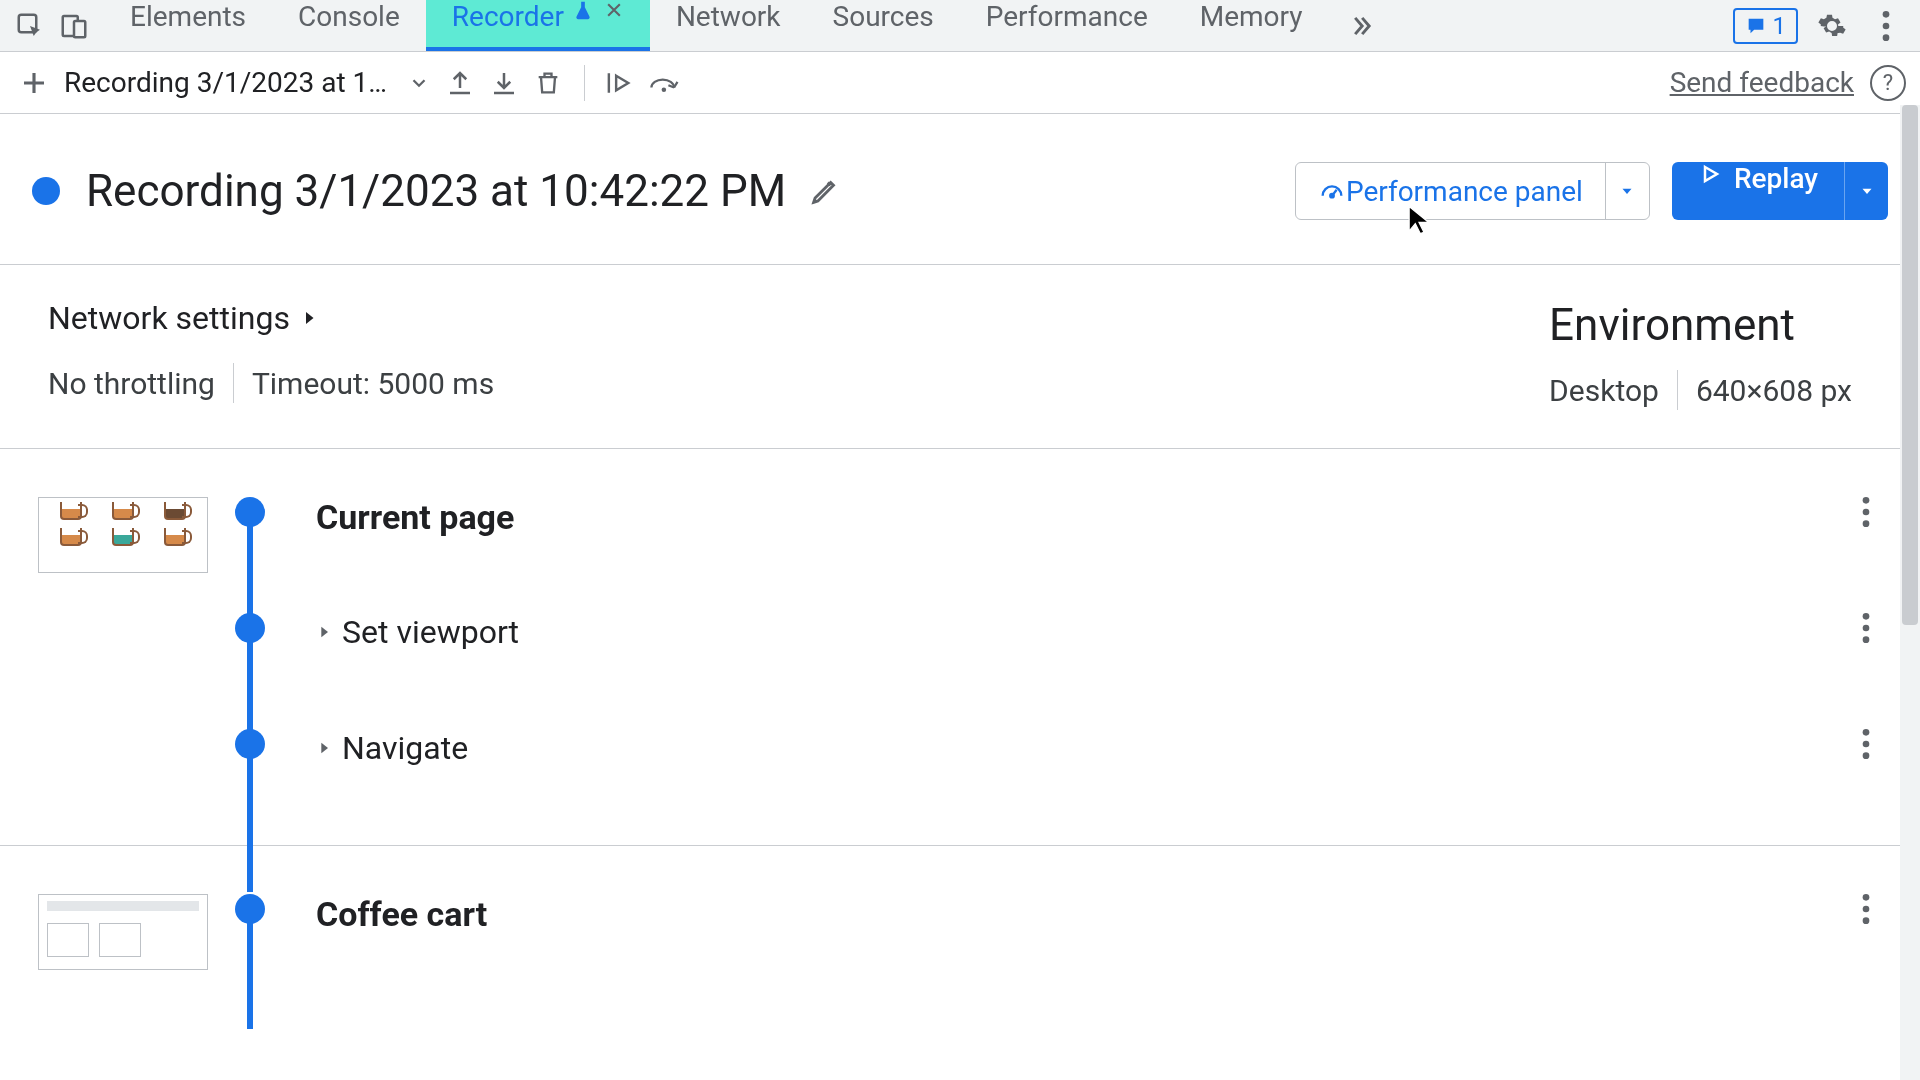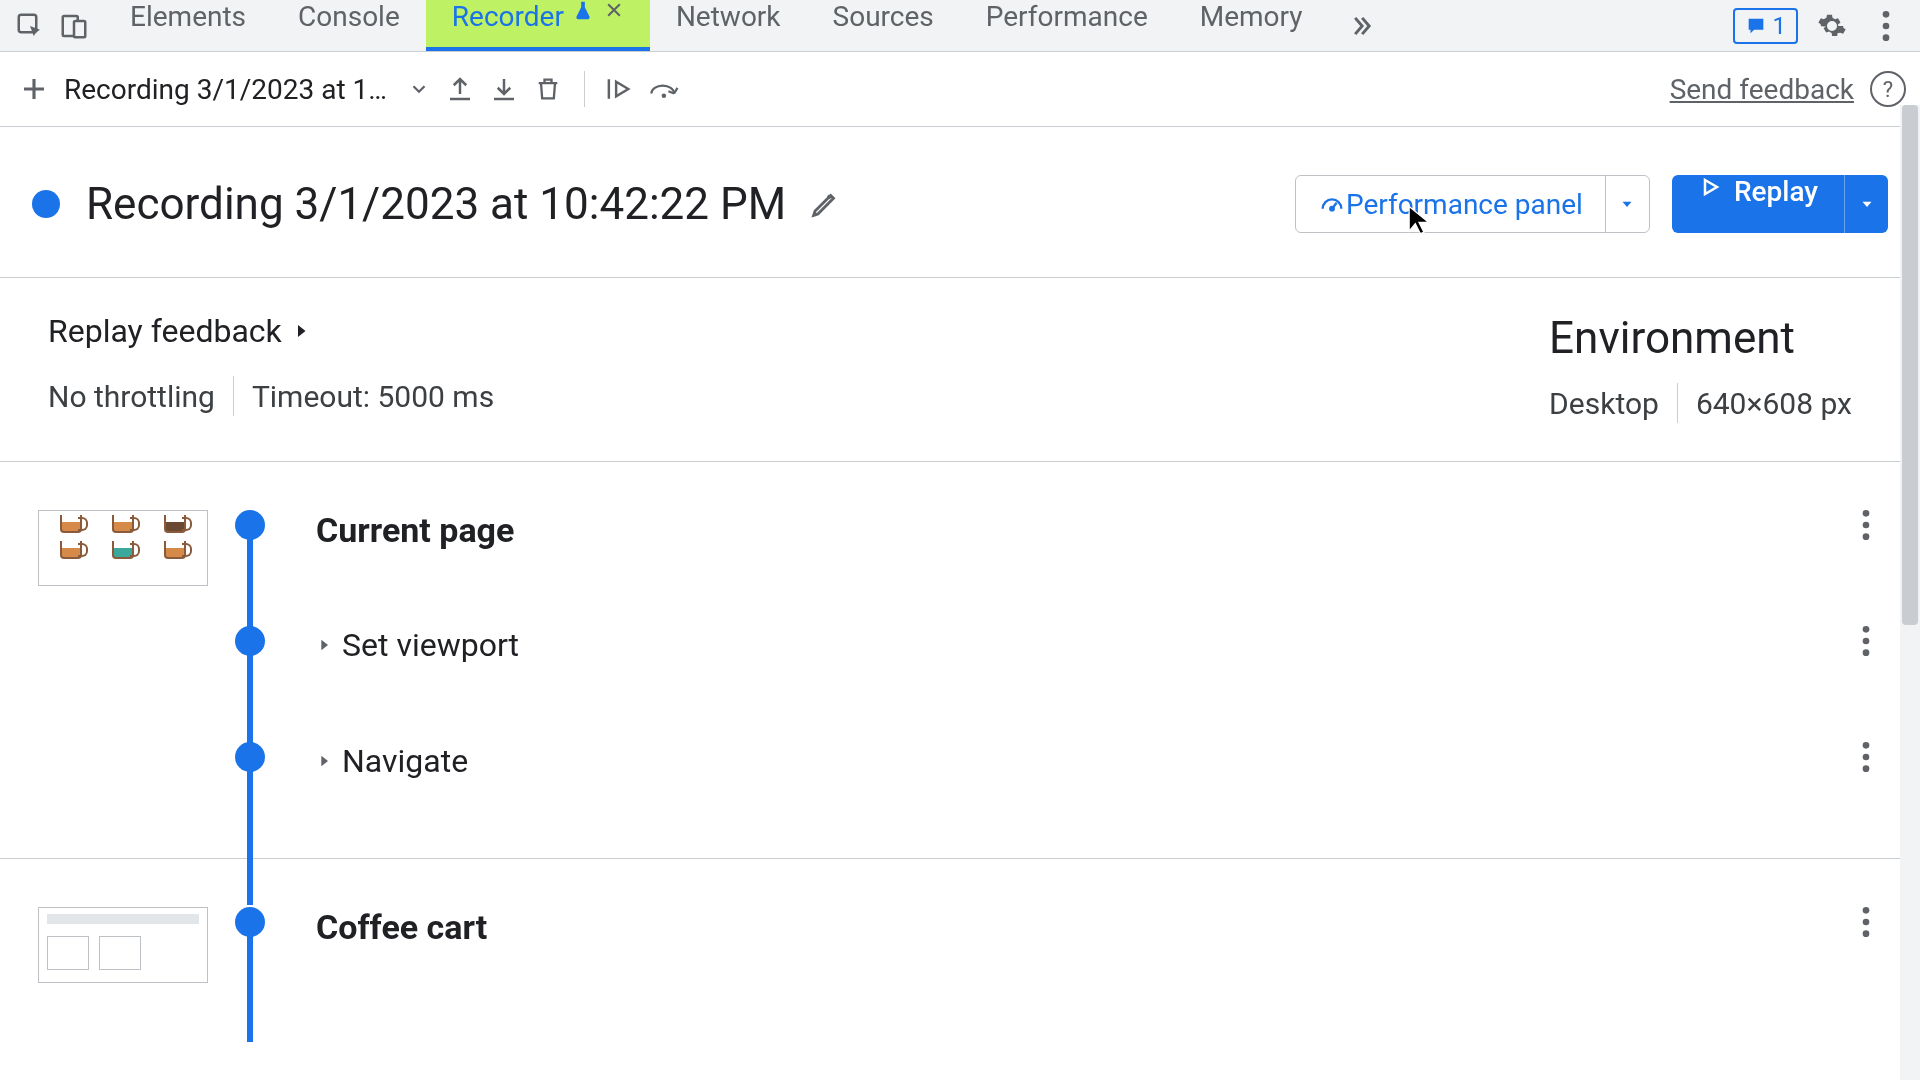--- a/index.html
+++ b/index.html
@@ -21,36 +21,36 @@
     border-bottom: 1px solid #cacdd1;
     display: flex;
     align-items: stretch;
   }
   .tab-left-icons { display:flex; align-items:center; padding:0 8px; }
   .inspect-icon, .device-icon { width:44px; height:44px; display:flex; align-items:center; justify-content:center; color:#5f6368;}
   .tabstrip .tab {
     display:flex; padding:0 26px;
     color:#5f6368;
   }
-  .tabstrip .tab.active { color:#1a73e8; border-bottom:4px solid #1a73e8; background:#bef264;}
+  .tabstrip .tab.active { color:#1a73e8; border-bottom:4px solid #1a73e8; background:#5eead4;}
   .tabstrip .tab .flask { margin-left:8px; }
   .tabstrip .tab .close { margin-left:10px; color:#5f6368;}
   .tab-overflow { display:flex; align-items:center; padding:0 18px; color:#5f6368;}
   .tab-spacer { flex:1; }
   .tab-right { display:flex; align-items:center; gap:14px; padding:0 14px;}
   .issues-badge {
     display:flex; align-items:center; gap:6px;
     border:2px solid #1a73e8; color:#1a73e8;
     padding:2px 10px; border-radius:4px; font-size:24px;
   }
   .gear, .kebab { color:#5f6368; display:flex; align-items:center; justify-content:center; width:40px;}
 
   
   .toolbar {
-    height:75px; border-bottom:1px solid #cacdd1;
+    height:62px; border-bottom:1px solid #cacdd1;
     display:flex; align-items:center; padding:0 14px;
     color:#5f6368;
     background:#fff;
   }
   .toolbar .add { width:40px; display:flex; justify-content:center;}
   .toolbar .rec-select {
     display:flex; align-items:center; gap:14px;
     margin-left:10px; margin-right:8px;
   }
   .toolbar .rec-select .label { color:#202124; max-width:330px; white-space:nowrap; overflow:hidden; text-overflow:ellipsis;}
@@ -300,21 +300,21 @@
 
 <div class="cursor">
   <svg width="26" height="32" viewBox="0 0 20 26">
       <path d="M2 2l0 20 5-6 4 8 3-1-4-8 8 0z" fill="#000" stroke="#fff" stroke-width="1"></path>
     </svg>
 </div>
 
 <div class="settings-row">
   <div class="settings-col">
     <div class="hdr">
-      <span>Replay feedback</span>
+      <span>Network settings</span>
       <svg width="18" height="22" viewBox="0 0 24 24" fill="#202124">
           <path d="M8 4l10 8-10 8z"></path>
         </svg>
     </div>
     <div class="tags">
       <span>No throttling</span>
       <span class="sep"></span>
       <span>Timeout: 5000 ms</span>
     </div>
   </div>

